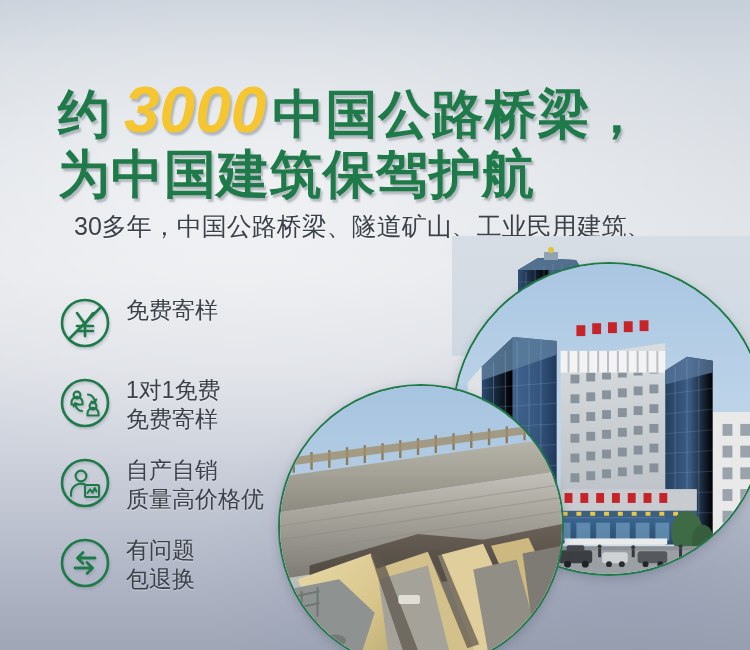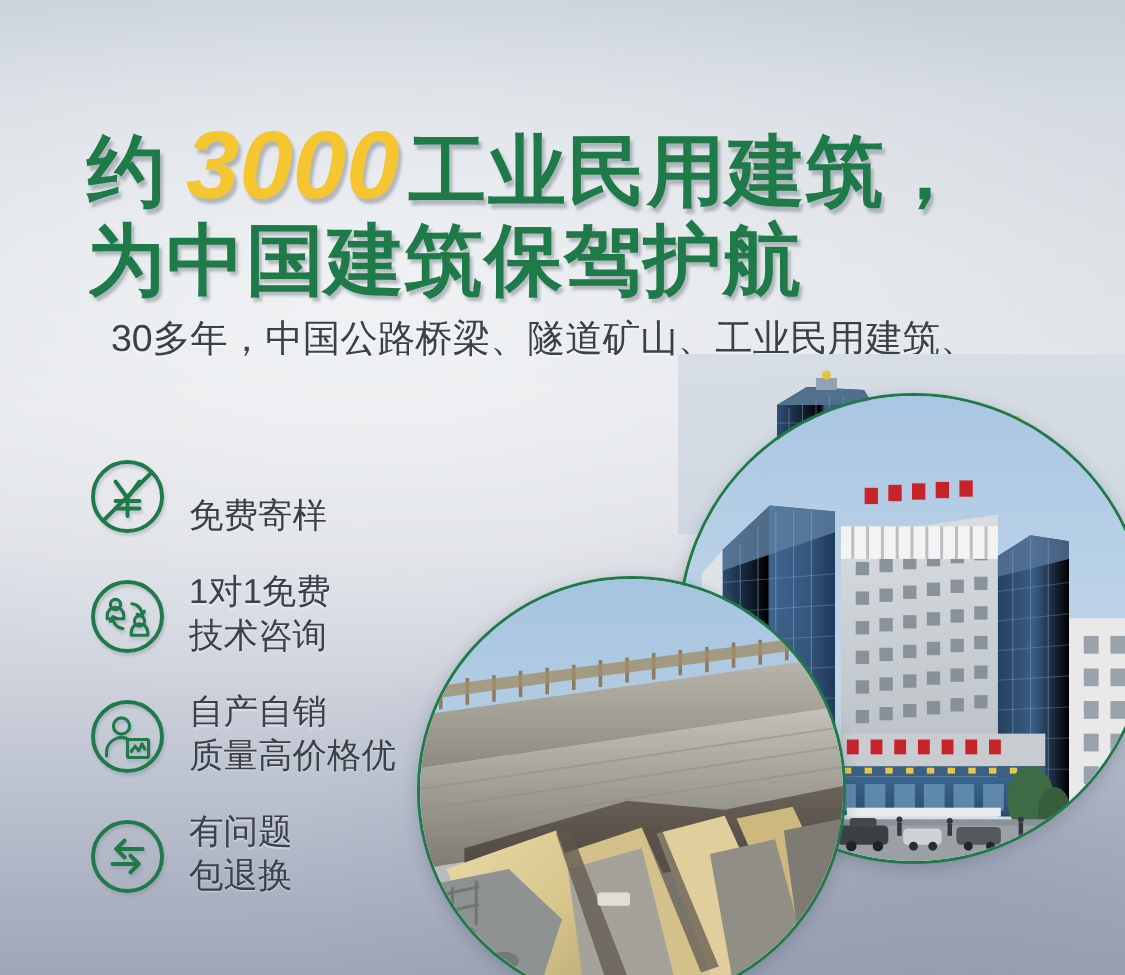--- a/index.html
+++ b/index.html
@@ -76,21 +76,21 @@
 
   
   .features {
     position:absolute;
     left:58px; top:296px;
     width:300px;
     z-index:6;
   }
   .feature {
     display:flex;
-    align-items:flex-end;
+    align-items:flex-start;
     margin-bottom:18px;
     height:62px;
   }
   .feature-icon {
     width:54px; height:54px;
     flex:0 0 54px;
     margin-right:14px;
     filter:drop-shadow(1px 2px 1px rgba(120,130,145,.35));
   }
   .feature-icon svg { display:block; width:54px; height:54px; }
@@ -530,21 +530,21 @@
       </g>
 
       <rect x="120" y="212" width="22" height="9" rx="2" fill="#e6e4de" opacity=".9"></rect>
     </svg>
   </div>
 
   <div class="headline">
     <div class="h-line1">
       <span class="hl-green">约</span>
       <span class="hl-gold">3000</span>
-      <span class="hl-green">工业民用建筑，</span>
+      <span class="hl-green">中国公路桥梁，</span>
     </div>
     <div class="h-line2">为中国建筑保驾护航</div>
   </div>
 
   <div class="subtitle">
     <div>30多年，中国公路桥梁、隧道矿山、工业民用建筑、</div>
   </div>
 
   <div class="features">
 
@@ -575,21 +575,21 @@
             <circle cx="35" cy="30" r="3.4"></circle>
             <path d="M29.5 39.5 v-2.2 a5.5 5.5 0 0 1 11 0 v2.2 z"></path>
             <path d="M30 18.5 a7 7 0 0 1 6.5 7.5"></path>
             <path d="M38.2 23.5 l-1.6 3.2 -3.2 -1.2"></path>
             <path d="M24 35 a7 7 0 0 1 -6.6 -7.4"></path>
             <path d="M15.6 30.3 l1.7 -3.2 3.1 1.3"></path>
           </g>
         </svg>
       </span>
       <span class="feature-label">1对1免费
-技术咨询</span>
+免费寄样</span>
     </div>
 
     <div class="feature">
       <span class="feature-icon">
         <svg viewBox="0 0 54 54">
           <circle cx="27" cy="27" r="23" fill="none" stroke="#1f7a49" stroke-width="2.6"></circle>
           <g fill="none" stroke="#1f7a49" stroke-width="2.1" stroke-linecap="round" stroke-linejoin="round">
             <circle cx="23" cy="20" r="5.4"></circle>
             <path d="M13 40 v-2.4 a10 10 0 0 1 14.5 -8.8"></path>
             <rect x="27" y="29" width="14" height="12" rx="1"></rect>

